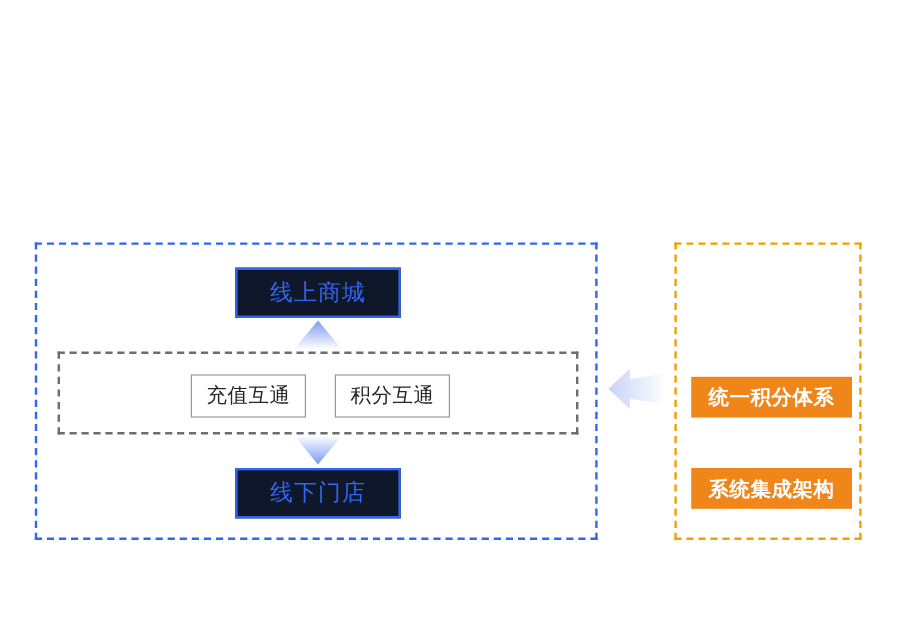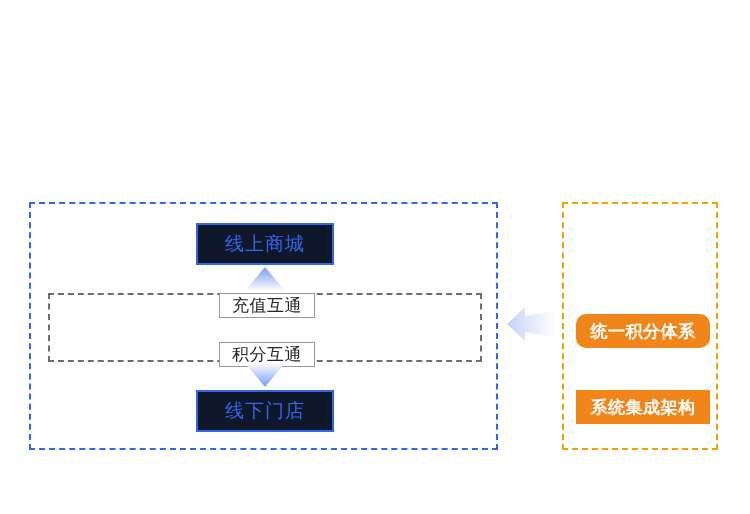--- a/index.html
+++ b/index.html
@@ -91,21 +91,20 @@
   #capability-row {
     position: absolute;
     left: 0;
     top: 0;
     width: 434px;
     height: 69px;
     display: flex;
     align-items: center;
     justify-content: center;
     gap: 24px;
-    flex-direction: column;
   }
 
   .capability-box {
     width: 96px;
     height: 36px;
     background: #ffffff;
     border: 1px solid #9a9a9a;
     box-sizing: border-box;
     display: flex;
     align-items: center;
@@ -160,21 +159,21 @@
     display: flex;
     align-items: center;
     justify-content: center;
     font-size: 17px;
     font-weight: bold;
     color: #ffffff;
     letter-spacing: 0.5px;
     white-space: nowrap;
   }
   #orange-box-0 { top: 238px; }
-  #orange-box-1 { top: 314px; border-radius: 10px; }
+  #orange-box-1 { top: 314px; }
   #orange-box-2 { top: 390px; }
 </style>
 </head>
 <body>
 
 <div id="canvas">
 
 
   <div id="blue-panel"></div>
 

